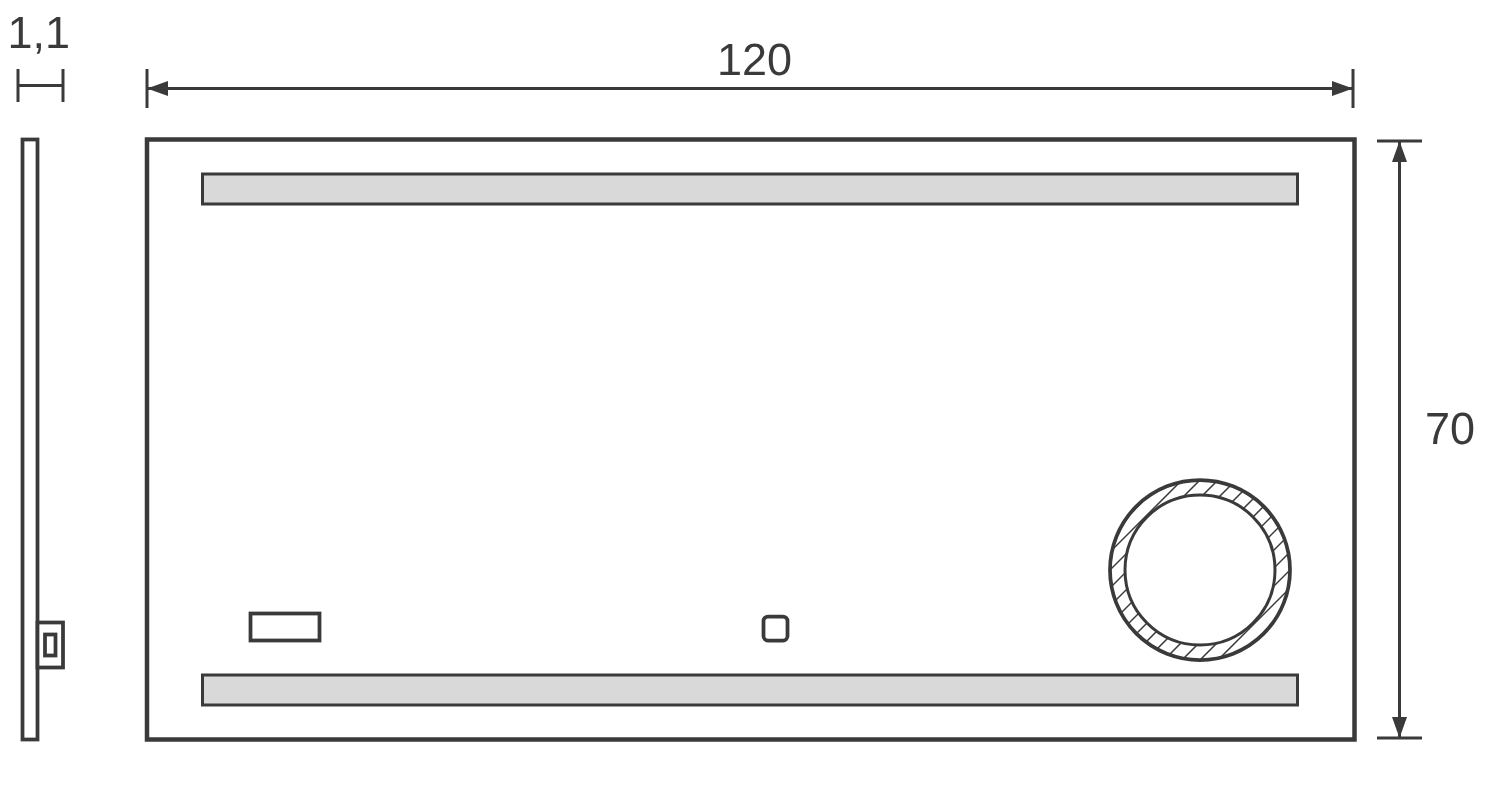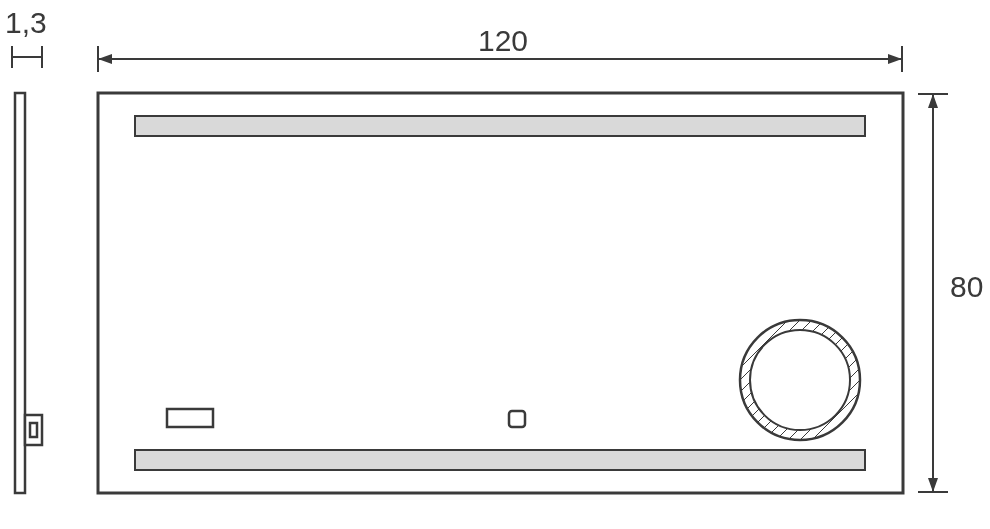--- a/index.html
+++ b/index.html
@@ -20,23 +20,23 @@
   }
   svg.diagram {
     position: absolute;
     top: 0;
     left: 0;
   }
 </style>
 </head>
 <body>
 
-<div class="dim-label" style="left:5px; top:6px;">1,3</div>
+<div class="dim-label" style="left:5px; top:6px;">1,1</div>
 <div class="dim-label" style="left:478px; top:24px;">120</div>
-<div class="dim-label" style="left:950px; top:270px;">80</div>
+<div class="dim-label" style="left:950px; top:270px;">70</div>
 
 <svg class="diagram" width="990" height="529" viewBox="0 0 990 529">
 
   <g stroke="#3a3a3a" stroke-width="2" fill="none">
     <line x1="12" y1="46" x2="12" y2="68"></line>
     <line x1="42" y1="46" x2="42" y2="68"></line>
     <line x1="12" y1="57" x2="42" y2="57"></line>
   </g>
 
   <g stroke="#3a3a3a" stroke-width="2" fill="none">

